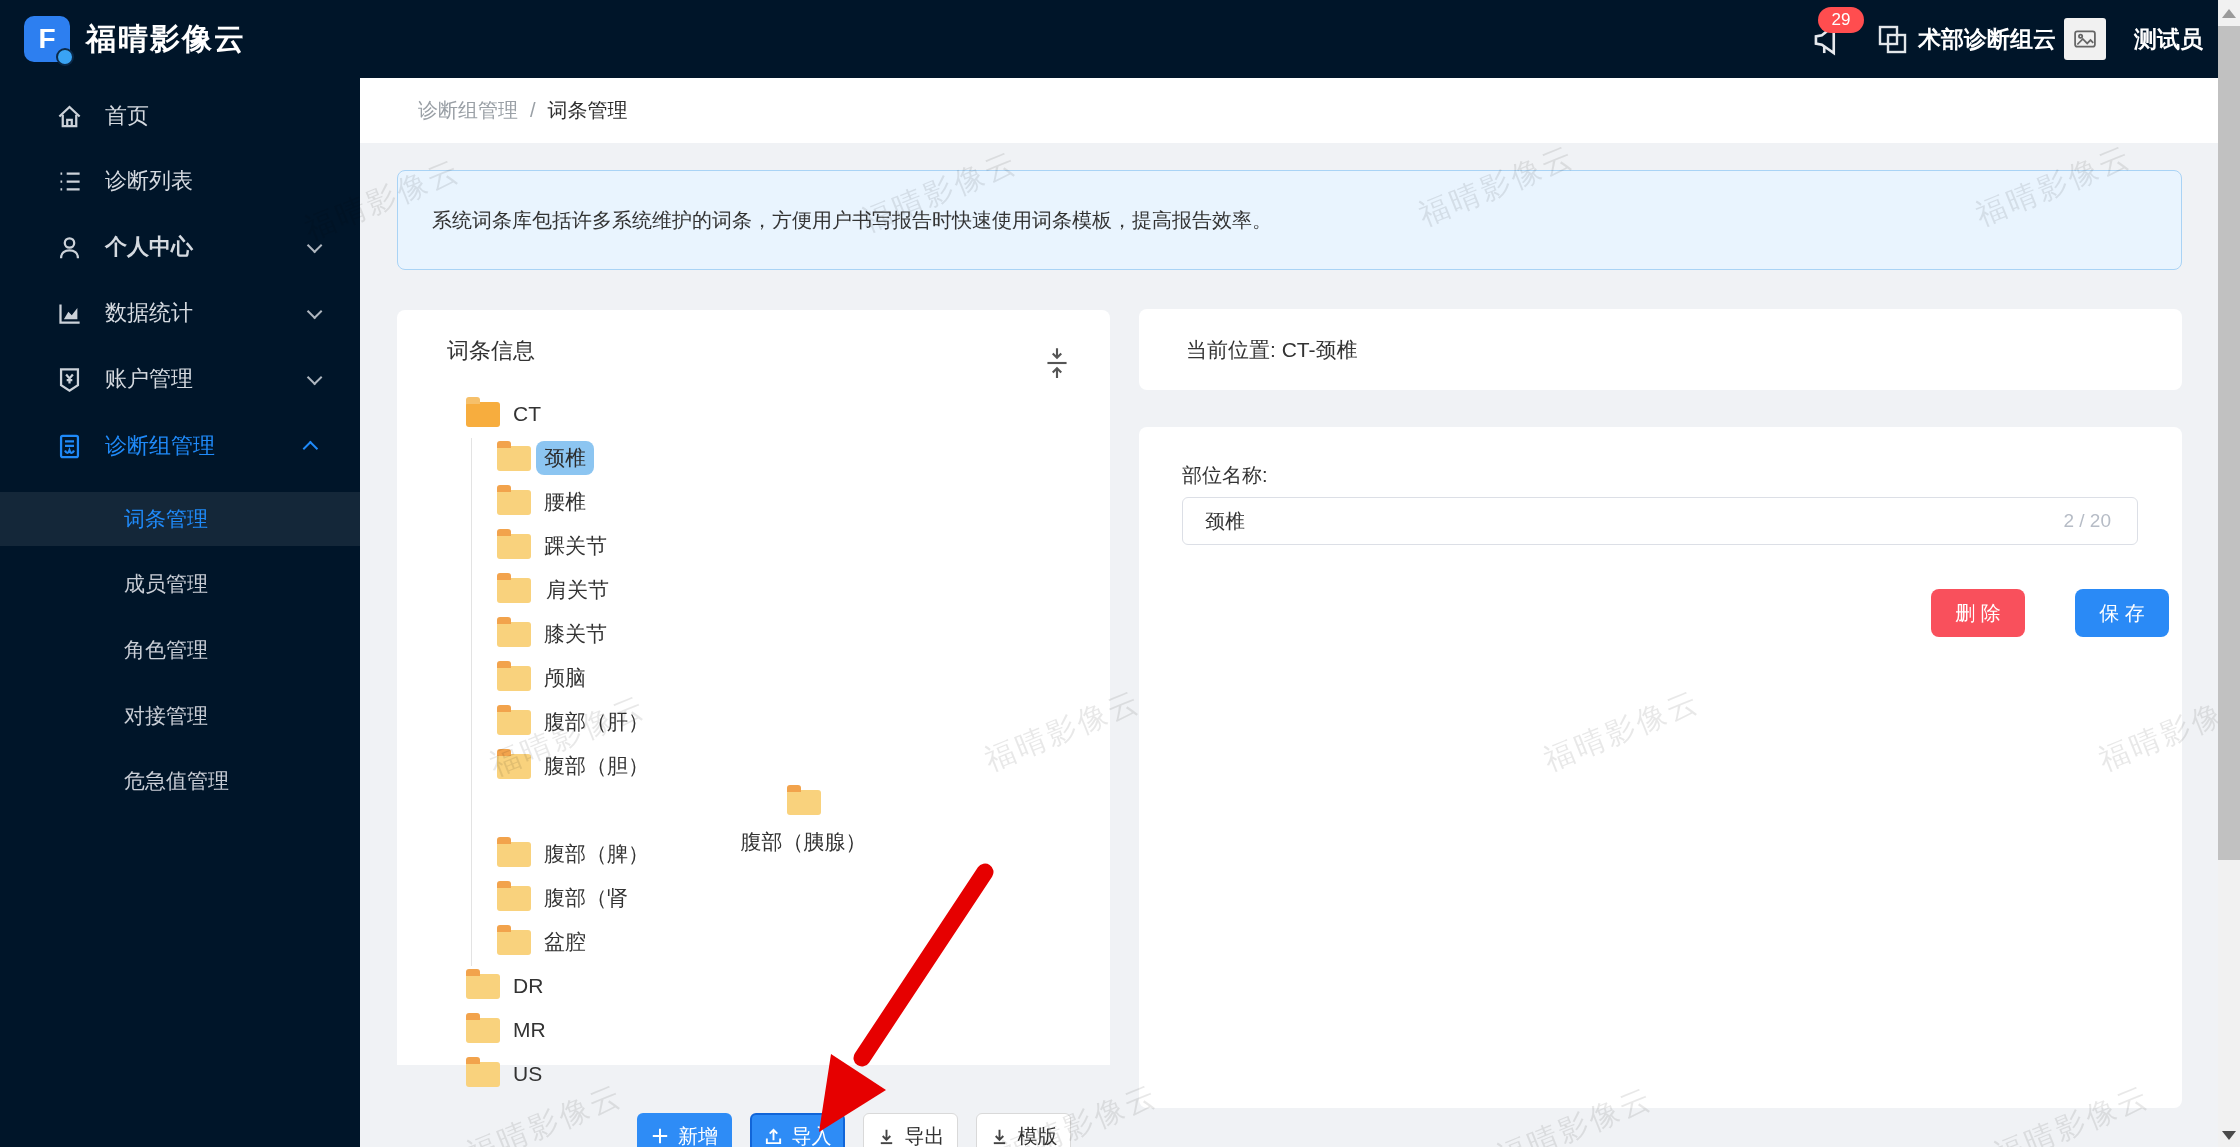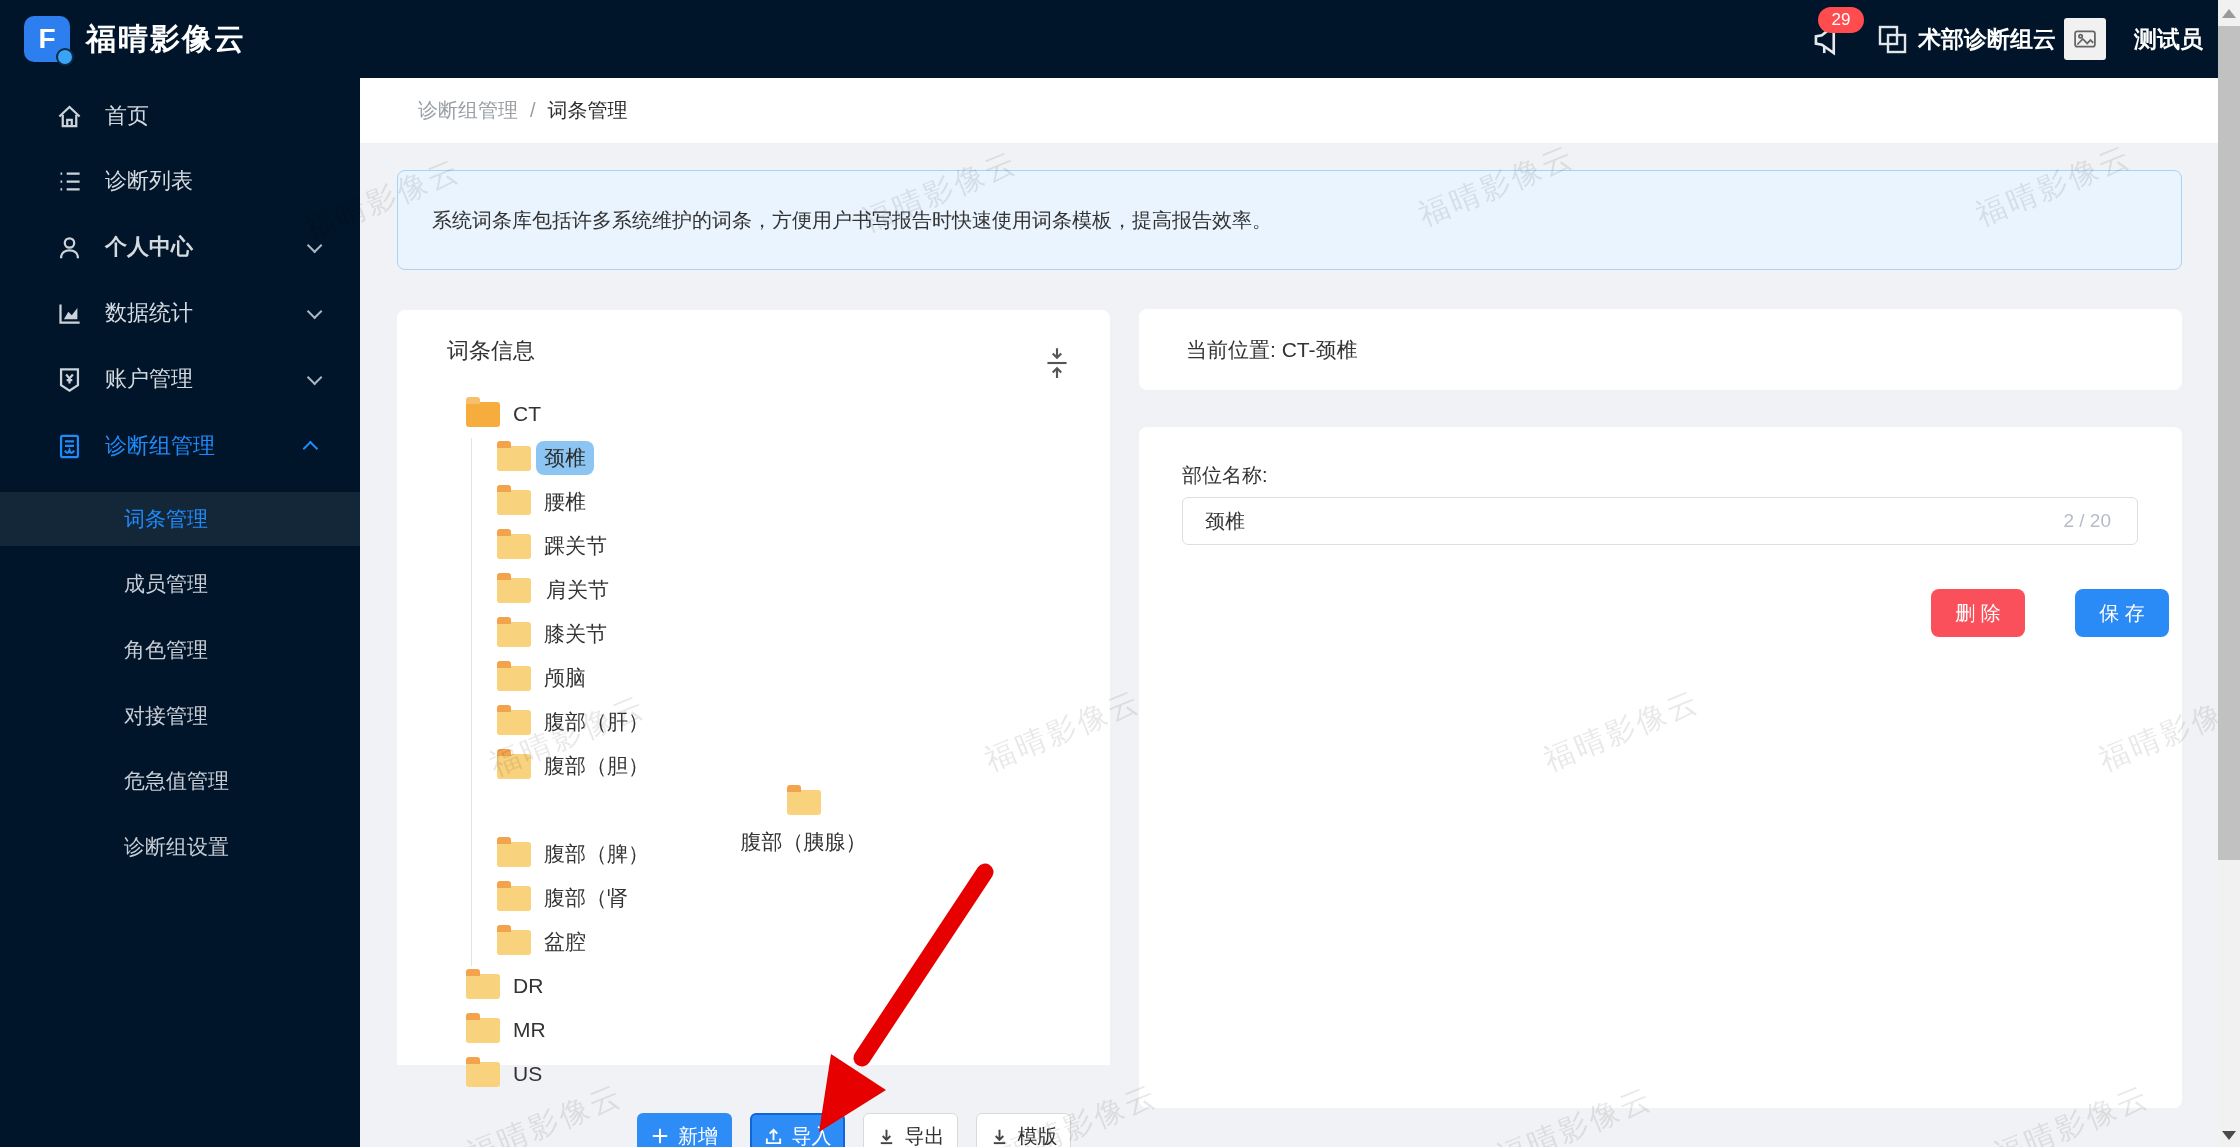--- a/index.html
+++ b/index.html
@@ -182,23 +182,20 @@
     </div>
     <div class="sub-item" style="top:545px;">
       <span>角色管理</span>
     </div>
     <div class="sub-item" style="top:611px;">
       <span>对接管理</span>
     </div>
     <div class="sub-item" style="top:676px;">
       <span>危急值管理</span>
     </div>
-    <div class="sub-item" style="top:742px;">
-      <span>诊断组设置</span>
-    </div>
 
   </div>
 
   <div class="crumb-bar">
     <span class="crumb-parent">诊断组管理</span>
     <span class="crumb-sep">/</span>
     <span class="crumb-cur">词条管理</span>
   </div>
 
   <div class="banner">

